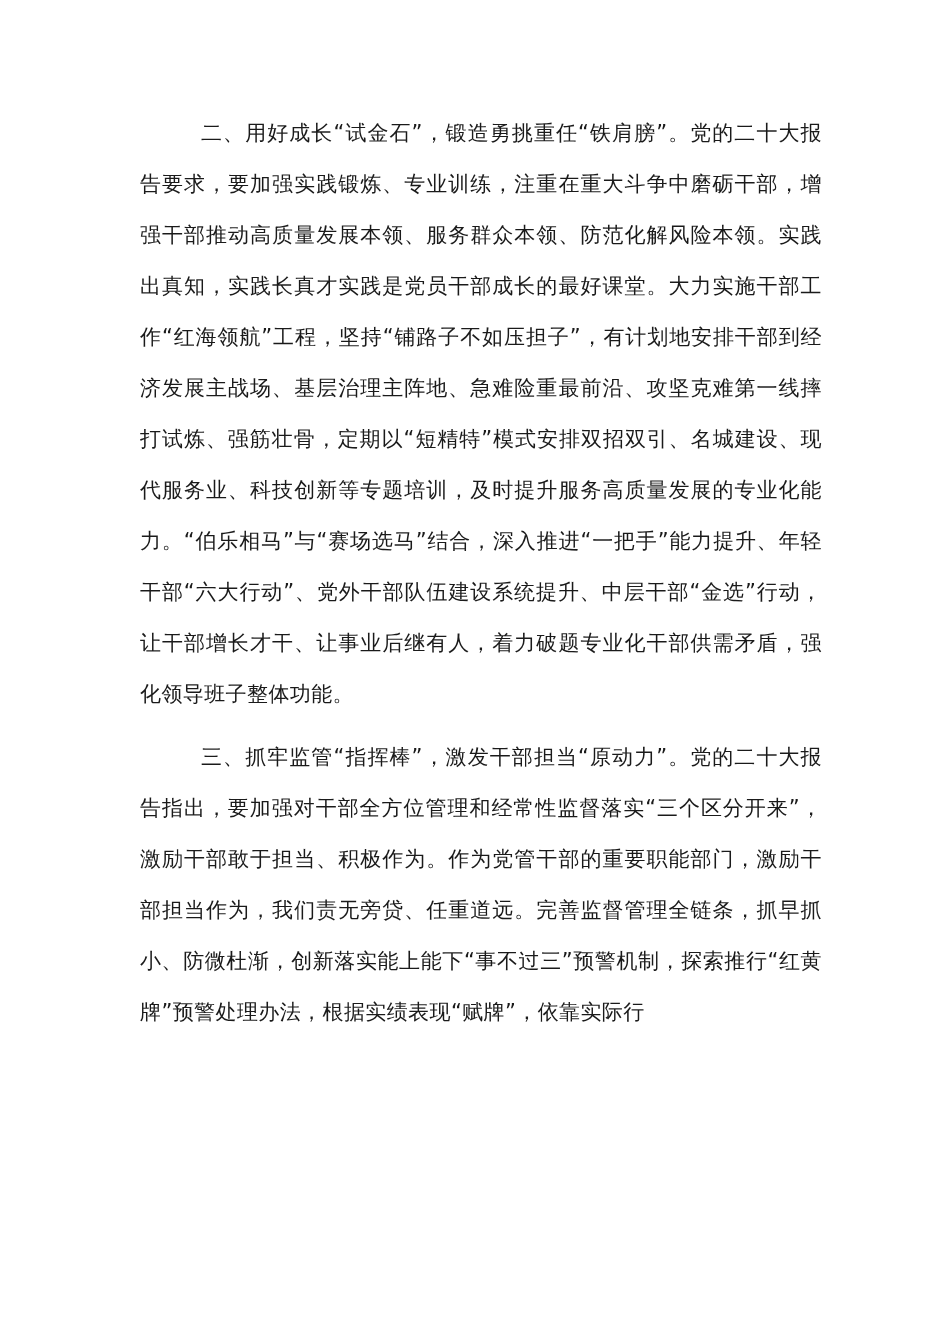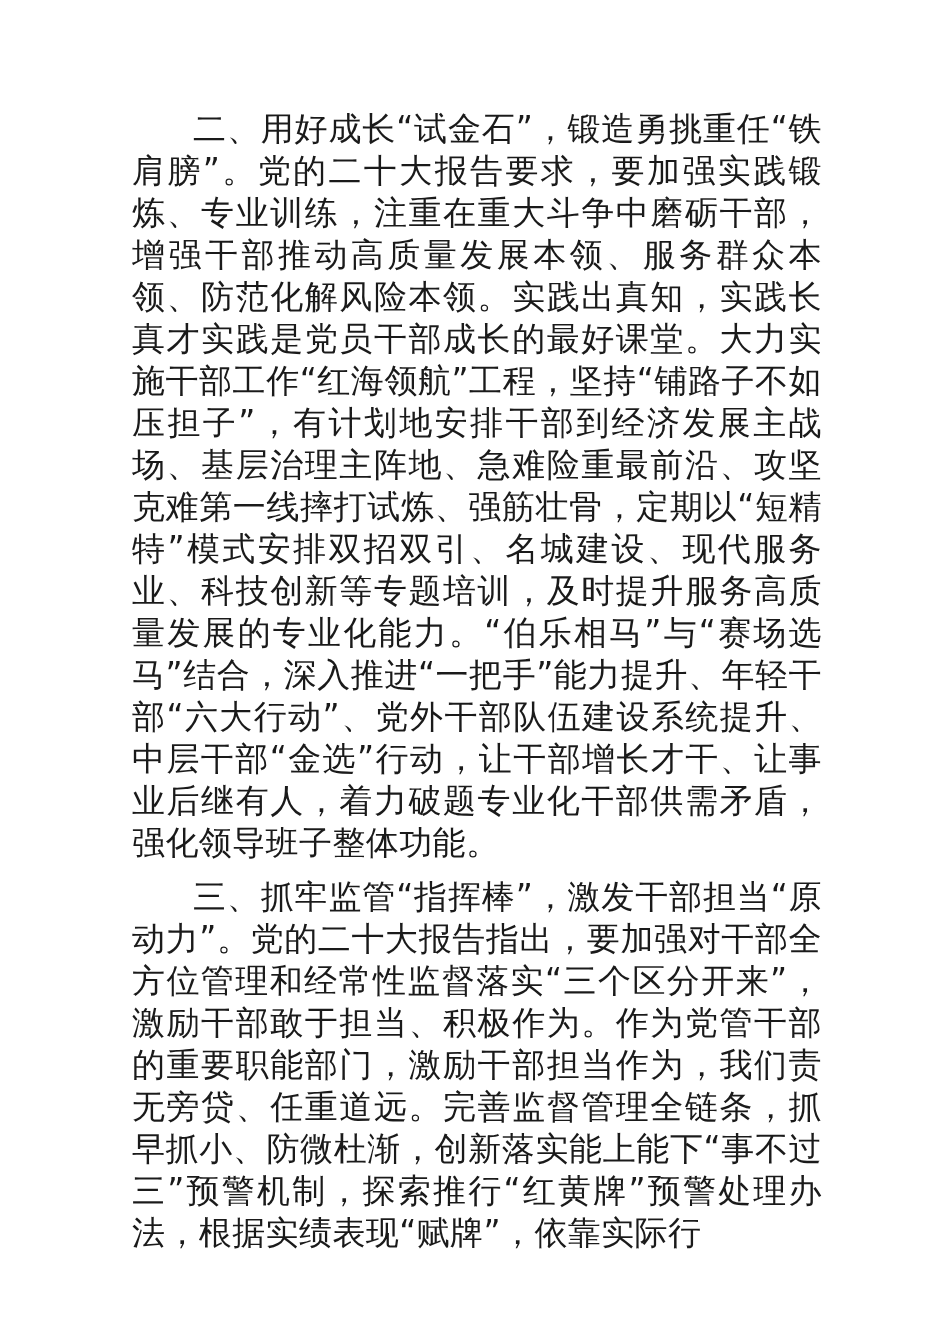--- a/index.html
+++ b/index.html
@@ -15,24 +15,24 @@
     overflow: hidden;
     box-sizing: border-box;
   }
   .doc-body {
     position: absolute;
     left: 132px;
     top: 108px;
     width: 690px;
   }
   .para {
-    margin: 0 0 12px 0;
+    margin: 0 0 12px 8px;
     font-family: "DejaVu Sans", "Liberation Sans", sans-serif;
-    font-size: 33px;
-    line-height: 42px;
+    font-size: 21px;
+    line-height: 51px;
     color: #1a1a1a;
     text-align: justify;
     text-justify: inter-character;
     letter-spacing: 0.4px;
     text-indent: 61px;
     font-weight: 500;
     word-break: break-all;
   }
   .para:last-child {
     margin-bottom: 0;

